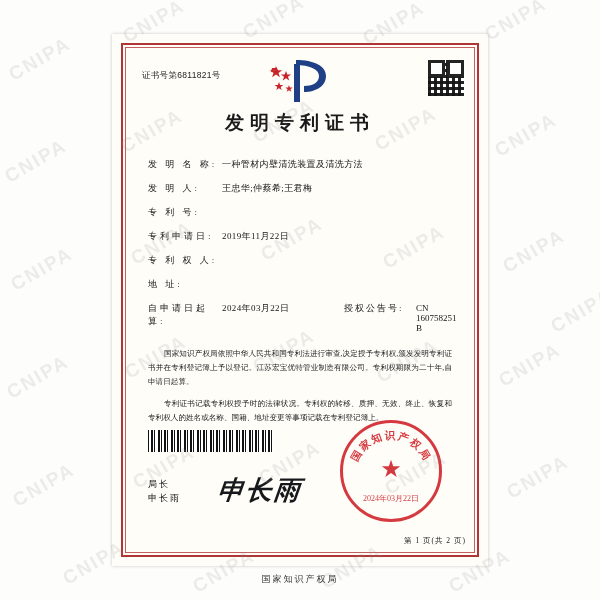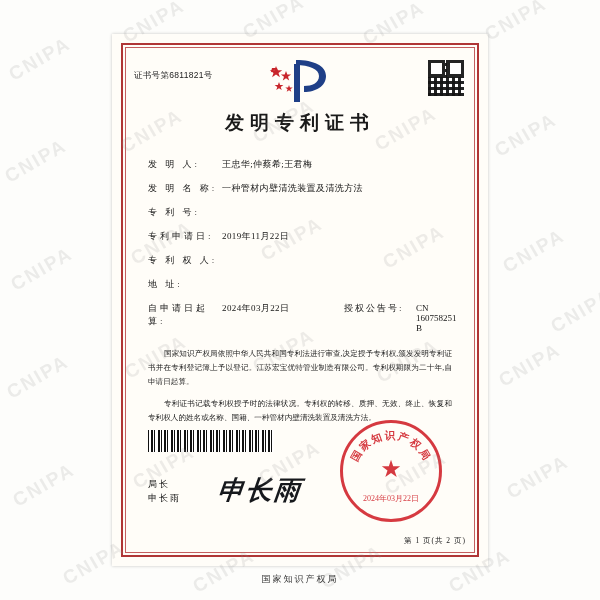--- a/index.html
+++ b/index.html
@@ -66,21 +66,21 @@
     left: 22px; top: 20px; right: 22px; bottom: 18px;
   }
 
   
   .top-row {
     position: relative;
     height: 58px;
   }
   .cert-no {
     position: absolute;
-    left: 0;
+    left: 8px;
     top: 16px;
     font-size: 8.5px;
     color: #222;
     letter-spacing: 0.3px;
   }
   .logo {
     position: absolute;
     left: 50%;
     top: 2px;
     transform: translateX(-50%);
@@ -294,26 +294,26 @@
           <polygon points="25,29 25.9,31.6 28.7,31.6 26.4,33.2 27.3,35.8 25,34.2 22.7,35.8 23.6,33.2 21.3,31.6 24.1,31.6" fill="#c8252b"></polygon>
         </svg>
 
         <div class="qr"></div>
       </div>
 
       <div class="title">发明专利证书</div>
 
       <div class="fields">
         <div class="frow">
+          <div class="flabel">发 明 名 称:</div>
+          <div class="fvalue">一种管材内壁清洗装置及清洗方法</div>
+        </div>
+        <div class="frow">
           <div class="flabel">发 明 人:</div>
           <div class="fvalue">王忠华;仲蔡希;王君梅</div>
-        </div>
-        <div class="frow">
-          <div class="flabel">发 明 名 称:</div>
-          <div class="fvalue">一种管材内壁清洗装置及清洗方法</div>
         </div>
         <div class="frow">
           <div class="flabel">专 利 号:</div>
         </div>
         <div class="frow">
           <div class="flabel">专利申请日:</div>
           <div class="fvalue">2019年11月22日</div>
         </div>
         <div class="frow">
           <div class="flabel">专 利 权 人:</div>
@@ -324,21 +324,21 @@
         <div class="frow split">
           <div class="flabel">自申请日起算:</div>
           <div class="fvalue">2024年03月22日</div>
           <div class="flabel2">授权公告号:</div>
           <div class="fvalue2">CN 160758251 B</div>
         </div>
       </div>
 
       <div class="paras">
         <p>国家知识产权局依照中华人民共和国专利法进行审查,决定授予专利权,颁发发明专利证书并在专利登记簿上予以登记。江苏宏宝优特管业制造有限公司。专利权期限为二十年,自申请日起算。</p>
-        <p>专利证书记载专利权授予时的法律状况。专利权的转移、质押、无效、终止、恢复和专利权人的姓名或名称、国籍、一种管材内壁清洗装置及清洗方法。</p>
+        <p>专利证书记载专利权授予时的法律状况。专利权的转移、质押、无效、终止、恢复和专利权人的姓名或名称、国籍、地址变更等事项记载在专利登记簿上。</p>
       </div>
 
       <div class="barcode"></div>
 
       <div class="sig-block">
         <div>局长</div>
         <div>申长雨</div>
       </div>
       <div class="sig-script">申长雨</div>
 

